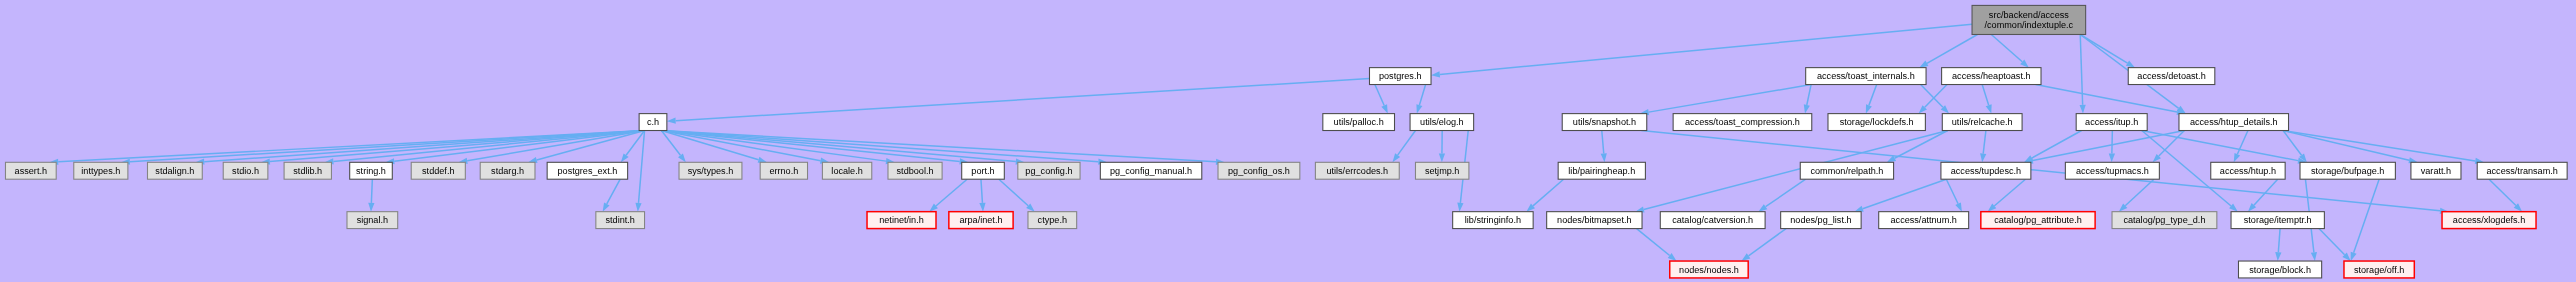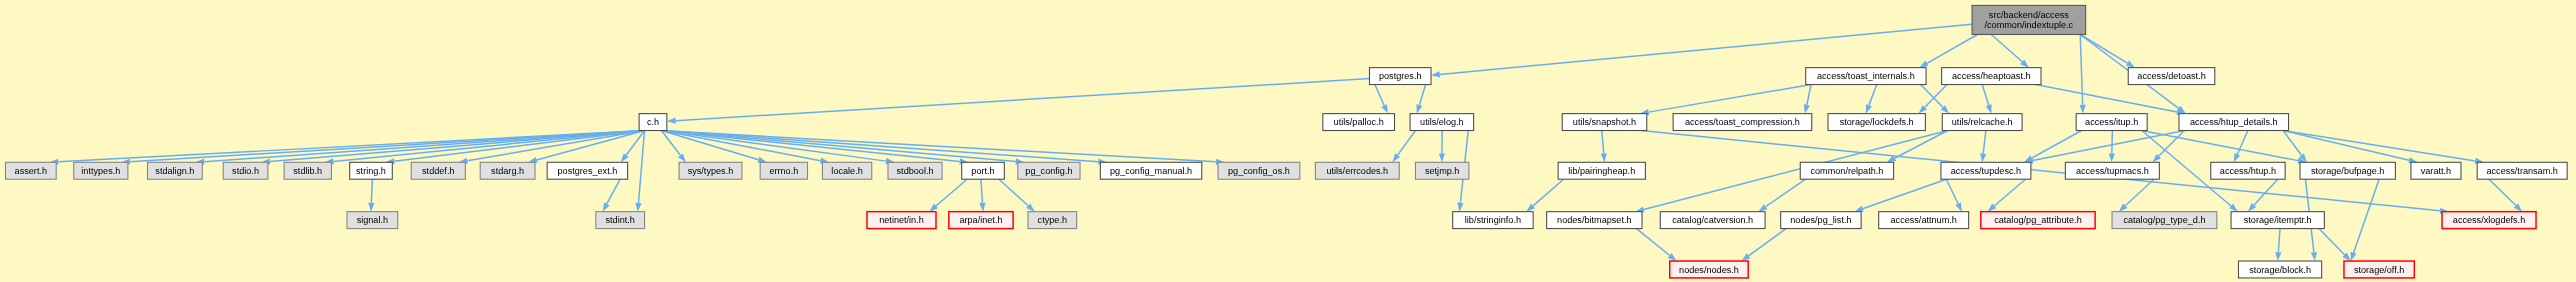--- a/index.html
+++ b/index.html
@@ -1,16 +1,16 @@
 <!DOCTYPE html>
 <html style="font-size:11px"><head>
 <meta charset="utf-8">
 <style>
   html,body{margin:0;padding:0;background:#000;}
-  #graph-wrap{position:relative;width:2576px;height:282px;background:#fef9c3;overflow:hidden;text-decoration:underline;}
+  #graph-wrap{position:relative;width:2576px;height:282px;background:#c4b5fd;overflow:hidden;text-decoration:underline;}
   svg{display:block;}
   text{font-family:"Liberation Sans","DejaVu Sans",sans-serif;}
 </style>
 </head>
 <body>
 
 <div id="graph-wrap">
   <svg id="graph-svg" width="2576" height="282" viewBox="0 0 3803 417" xmlns="http://www.w3.org/2000/svg">
     <g id="edge-layer">
         <g>

